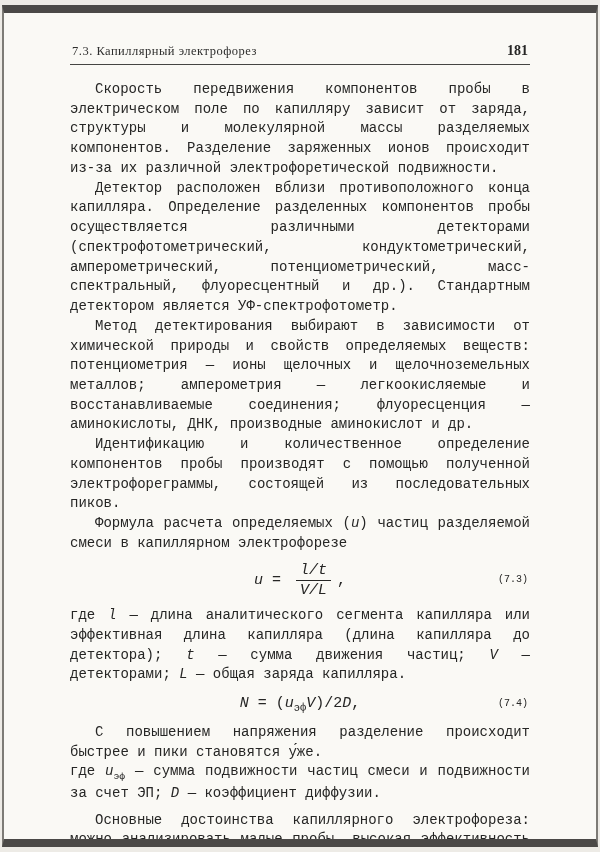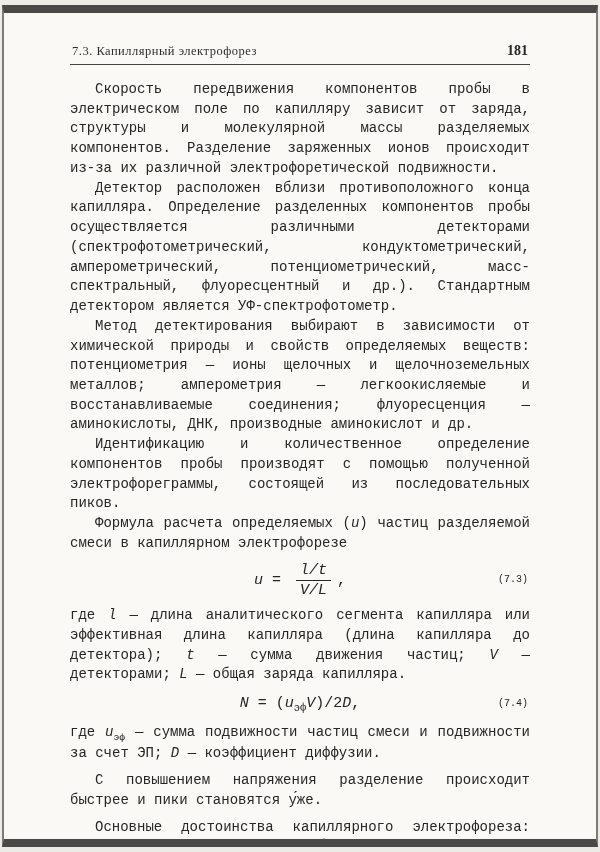--- a/index.html
+++ b/index.html
@@ -97,21 +97,21 @@
       </div>
 
       <p class="para noindent"><span>где </span><i>l</i><span> — длина аналитического сегмента капилляра или эффективная длина капилляра (длина капилляра до детектора); </span><i>t</i><span> — сумма движения частиц; </span><i>V</i><span> — детекторами; </span><i>L</i><span> — общая заряда капилляра.</span></p>
 
 
       <div class="formula">
         <span class="expr"><i>N</i><span> = (</span><i>u</i><sub>эф</sub><i>V</i><span>)/2</span><i>D</i><span>,</span></span>
         <span class="f-number">(7.4)</span>
       </div>
 
+      <p class="para gap">С повышением напряжения разделение происходит быстрее и пики становятся у́же.</p>
+
       <p class="para noindent"><span>где </span><i>u</i><sub>эф</sub><span> — сумма подвижности частиц смеси и подвижности за счет ЭП; </span><i>D</i><span> — коэффициент диффузии.</span></p>
-
-      <p class="para gap">С повышением напряжения разделение происходит быстрее и пики становятся у́же.</p>
 
       <p class="para gap">Основные достоинства капиллярного электрофореза: можно анализировать малые пробы, высокая эффективность разделения</p>
 
     </div>
   </div>
 </div>
 
 </body></html>

